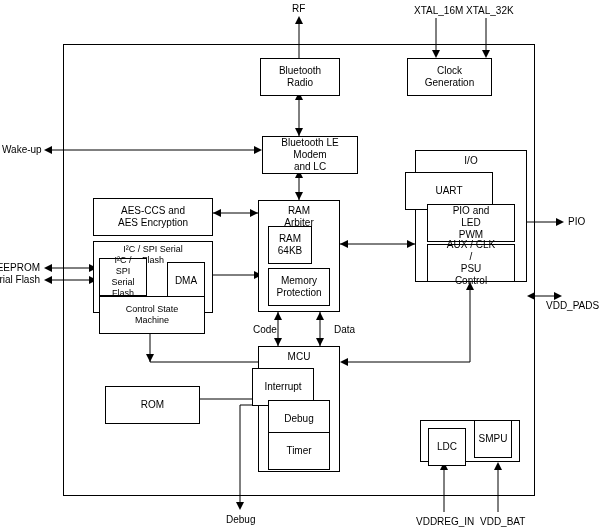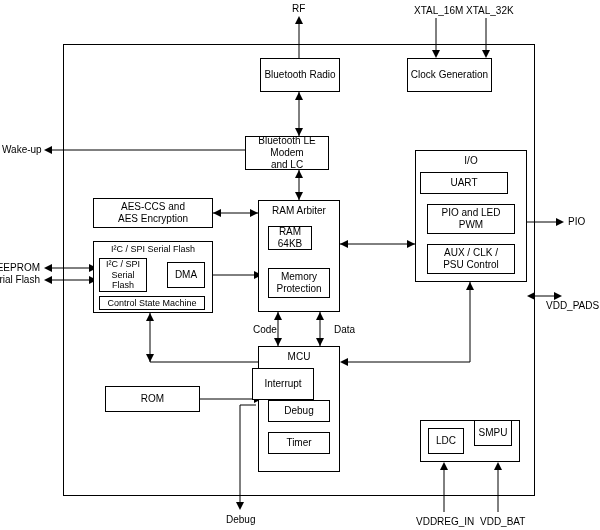--- a/index.html
+++ b/index.html
@@ -1,19 +1,19 @@
 <!DOCTYPE html>
 <html><head>
 <meta charset="utf-8">
 <style>
 html,body{margin:0;padding:0}
 body{font-family:Arial,Helvetica,sans-serif;font-size:10px;background:#fff;color:#000}
 .stage{position:relative;width:600px;height:530px}
 .chip{position:absolute;border:1px solid #000}
-.box{position:absolute;border:1px solid #000;background:#fff;display:flex;align-items:center;justify-content:center;text-align:center;padding:2px;box-sizing:border-box;line-height:1.2}
+.box{position:absolute;border:1px solid #000;background:#fff;display:flex;align-items:center;justify-content:center;text-align:center;padding:18px;box-sizing:border-box;line-height:1.2}
 .label{position:absolute;background:transparent;white-space:nowrap}
 .label.r{text-align:right}
 svg.conn{position:absolute;left:0;top:0}
 svg.conn line{stroke:#000;stroke-width:1}
 svg.conn polygon{fill:#000}
 </style>
 </head>
 <body>
 
 <div class="stage">
@@ -116,27 +116,27 @@
   <div class="label" style="left:416px;top:516px">VDDREG_IN</div>
   <div class="label" style="left:480px;top:516px">VDD_BAT</div>
 
   <div class="box" style="left:260px;top:58px;width:80px;height:34px">
       <span>Bluetooth Radio</span>
     </div>
   <div class="box" style="left:407px;top:58px;width:85px;height:34px">
       <span>Clock Generation</span>
     </div>
 
-  <div class="box" style="left:245px;top:136px;width:84px;height:34px;white-space:pre-line"><span>Bluetooth LE Modem
+  <div class="box" style="left:262px;top:136px;width:96px;height:34px;white-space:pre-line"><span>Bluetooth LE Modem
 and LC</span></div>
 
   <div class="box" style="left:415px;top:150px;width:112px;height:132px;align-items:flex-start;padding-top:4px">
       <span>I/O</span>
     </div>
-  <div class="box" style="left:420px;top:172px;width:88px;height:22px">
+  <div class="box" style="left:405px;top:172px;width:88px;height:22px">
       <span>UART</span>
     </div>
   <div class="box" style="left:427px;top:204px;width:88px;height:30px;white-space:pre-line"><span>PIO and LED
 PWM</span></div>
   <div class="box" style="left:427px;top:244px;width:88px;height:30px;white-space:pre-line"><span>AUX / CLK /
 PSU Control</span></div>
 
   <div class="box" style="left:93px;top:198px;width:120px;height:30px;white-space:pre-line"><span>AES-CCS and
 AES Encryption</span></div>
 

